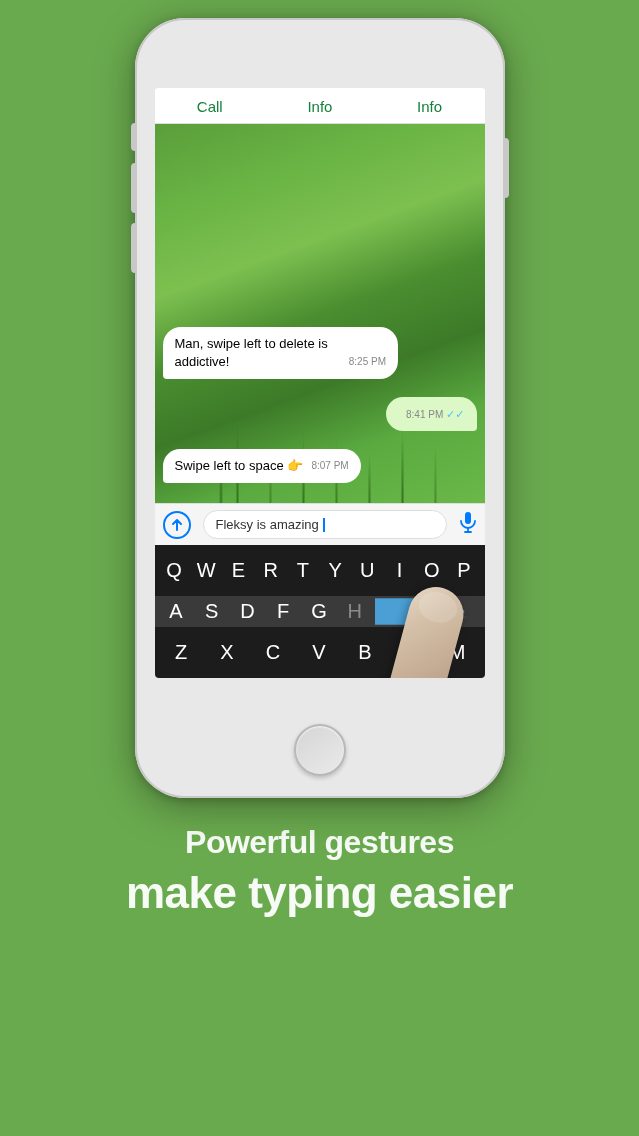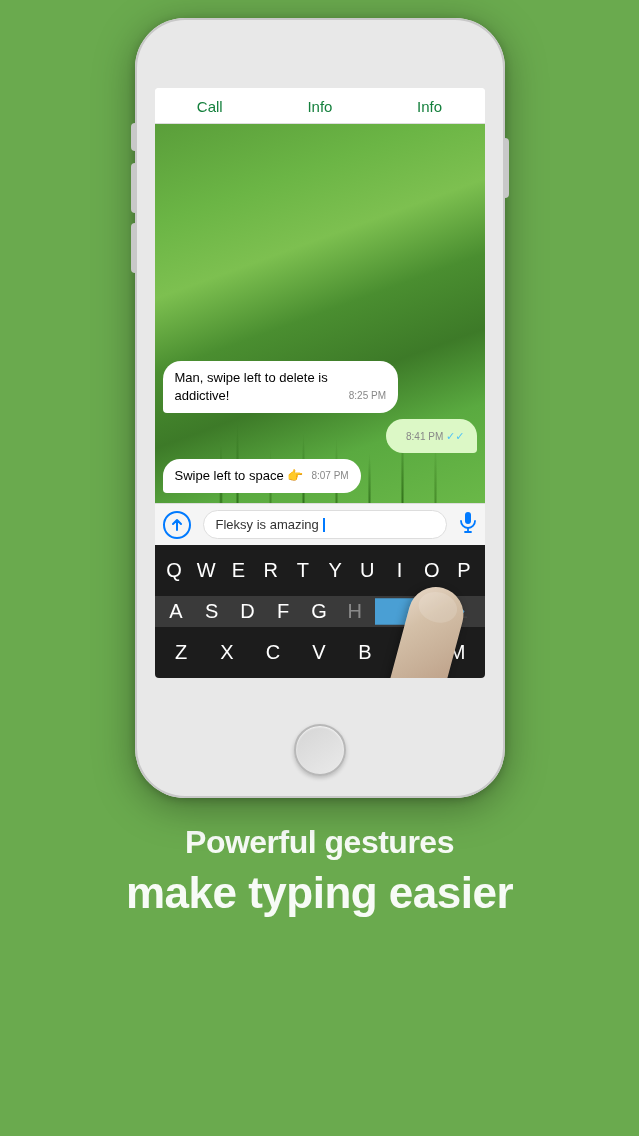--- a/index.html
+++ b/index.html
@@ -100,22 +100,22 @@
         radial-gradient(ellipse 2px 75px at 75% 100%, rgba(30,88,10,0.7) 0%, transparent 100%),
         radial-gradient(ellipse 2px 60px at 85% 100%, rgba(40,100,15,0.5) 0%, transparent 100%);
     }
 
     .messages-container {
       position: absolute;
       inset: 0;
       display: flex;
       flex-direction: column;
       justify-content: flex-end;
-      padding: 10px 8px;
-      gap: 6px;
+      padding: 20px 8px;
+      gap: 18px;
     }
 
     .bubble {
       max-width: 75%;
       padding: 8px 12px;
       border-radius: 18px;
       font-size: 13px;
       line-height: 1.4;
       position: relative;
     }

